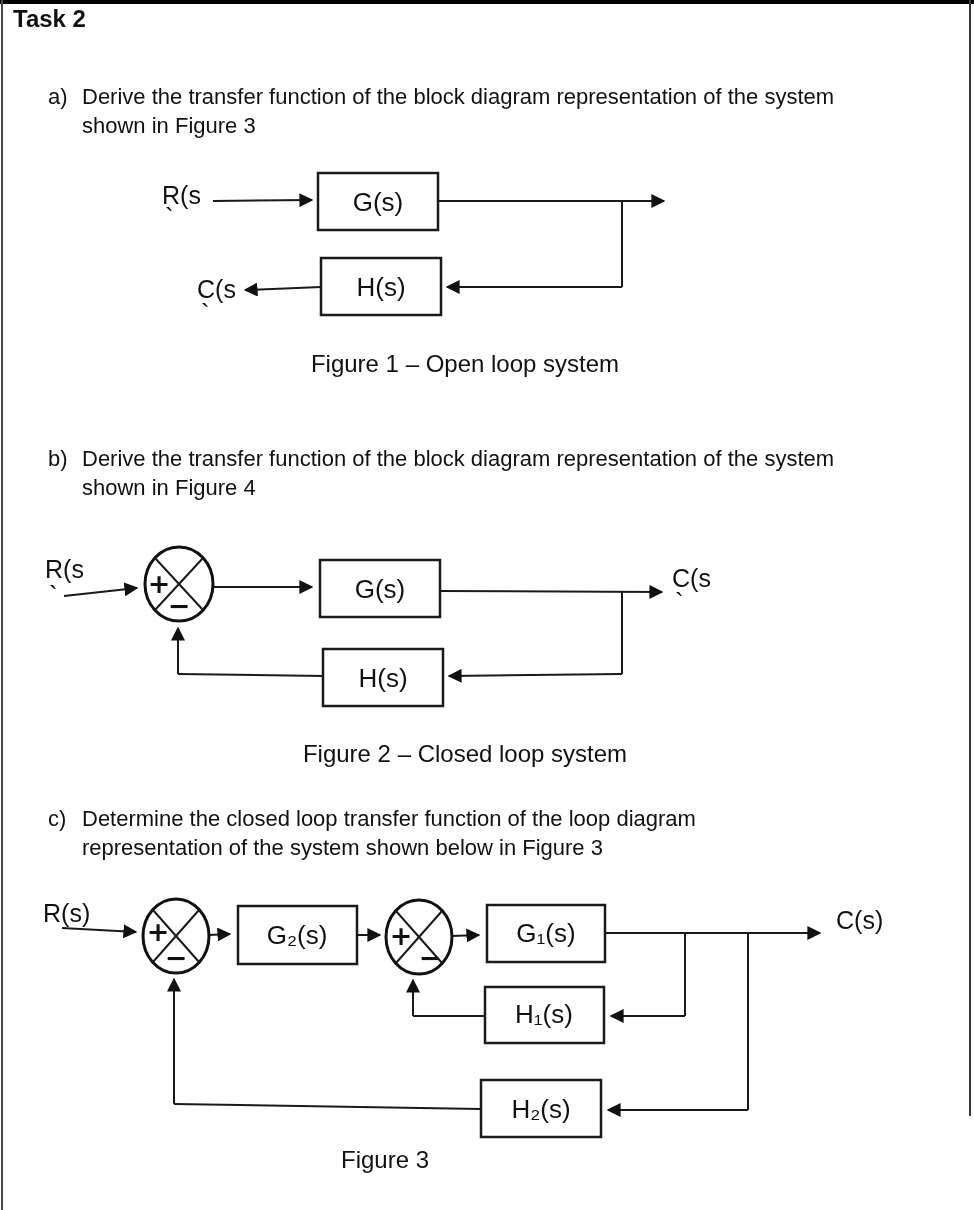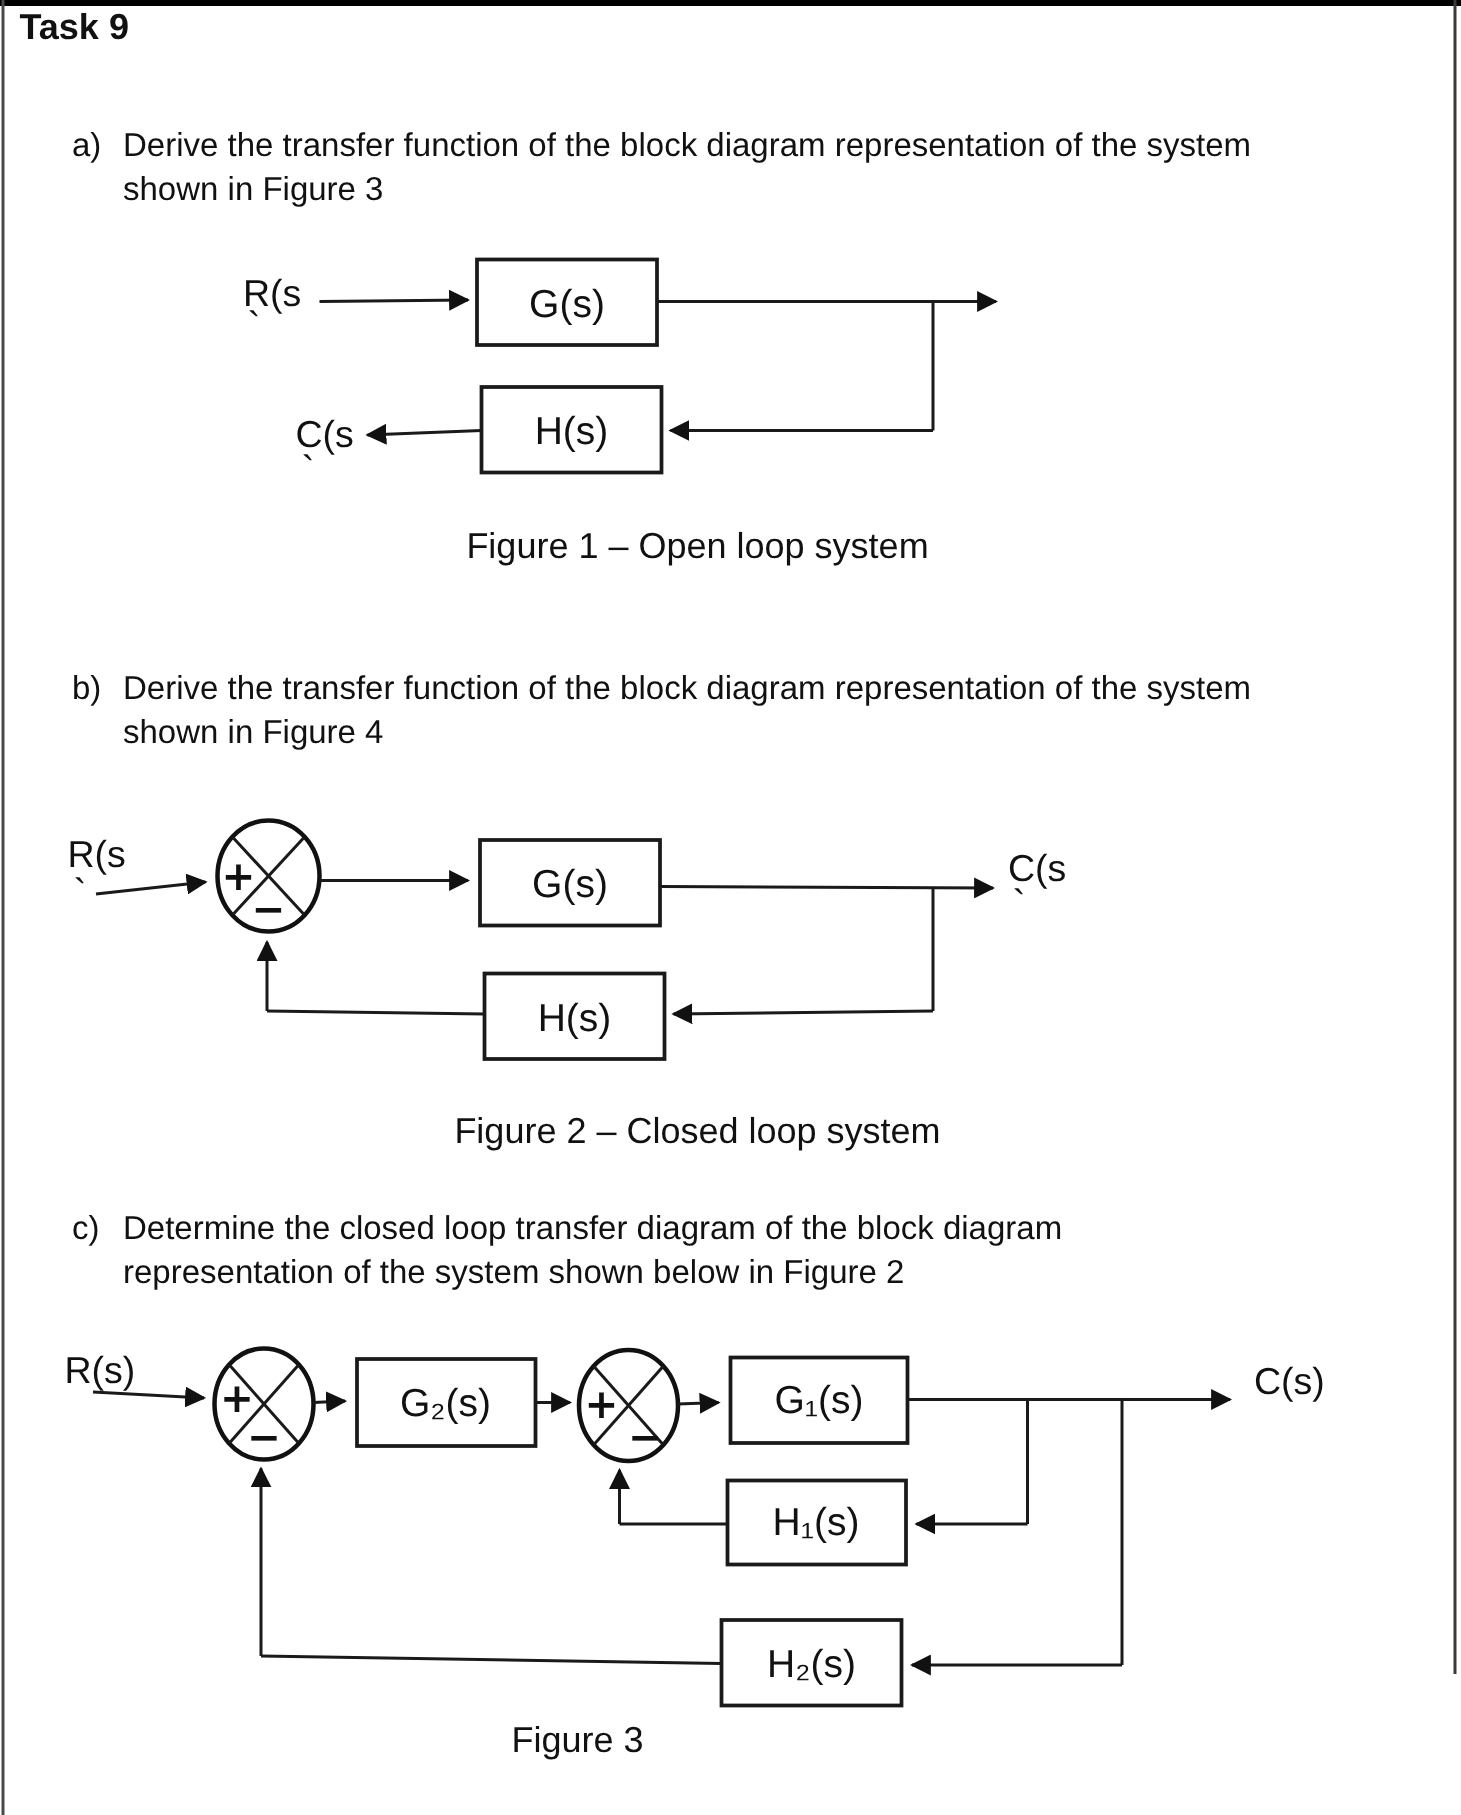--- a/index.html
+++ b/index.html
@@ -28,43 +28,43 @@
 </style>
 </head>
 <body>
 
 <div class="page">
 
   <div class="border-top"></div>
   <div class="border-left"></div>
   <div class="border-right"></div>
 
-  <div class="doc-title">Task 9</div>
+  <div class="doc-title">Task 2</div>
 
   <div class="task-item" id="task-a">
     <div class="task-label">a)</div>
     <div class="task-body">
       <div>Derive the transfer function of the block diagram representation of the system</div>
       <div>shown in Figure 3</div>
     </div>
   </div>
 
   <div class="task-item" id="task-b">
     <div class="task-label">b)</div>
     <div class="task-body">
       <div>Derive the transfer function of the block diagram representation of the system</div>
       <div>shown in Figure 4</div>
     </div>
   </div>
 
   <div class="task-item" id="task-c">
     <div class="task-label">c)</div>
     <div class="task-body">
-      <div>Determine the closed loop transfer diagram of the block diagram</div>
-      <div>representation of the system shown below in Figure 2</div>
+      <div>Determine the closed loop transfer function of the loop diagram</div>
+      <div>representation of the system shown below in Figure 3</div>
     </div>
   </div>
 
   <svg width="974" height="1210" viewBox="0 0 974 1210">
     <defs>
       <marker id="arr" viewBox="0 0 10 10" refX="9" refY="5" markerWidth="7" markerHeight="7" orient="auto-start-reverse" markerUnits="strokeWidth">
         <path d="M0,0 L10,5 L0,10 z" fill="#111"></path>
       </marker>
     </defs>
 

